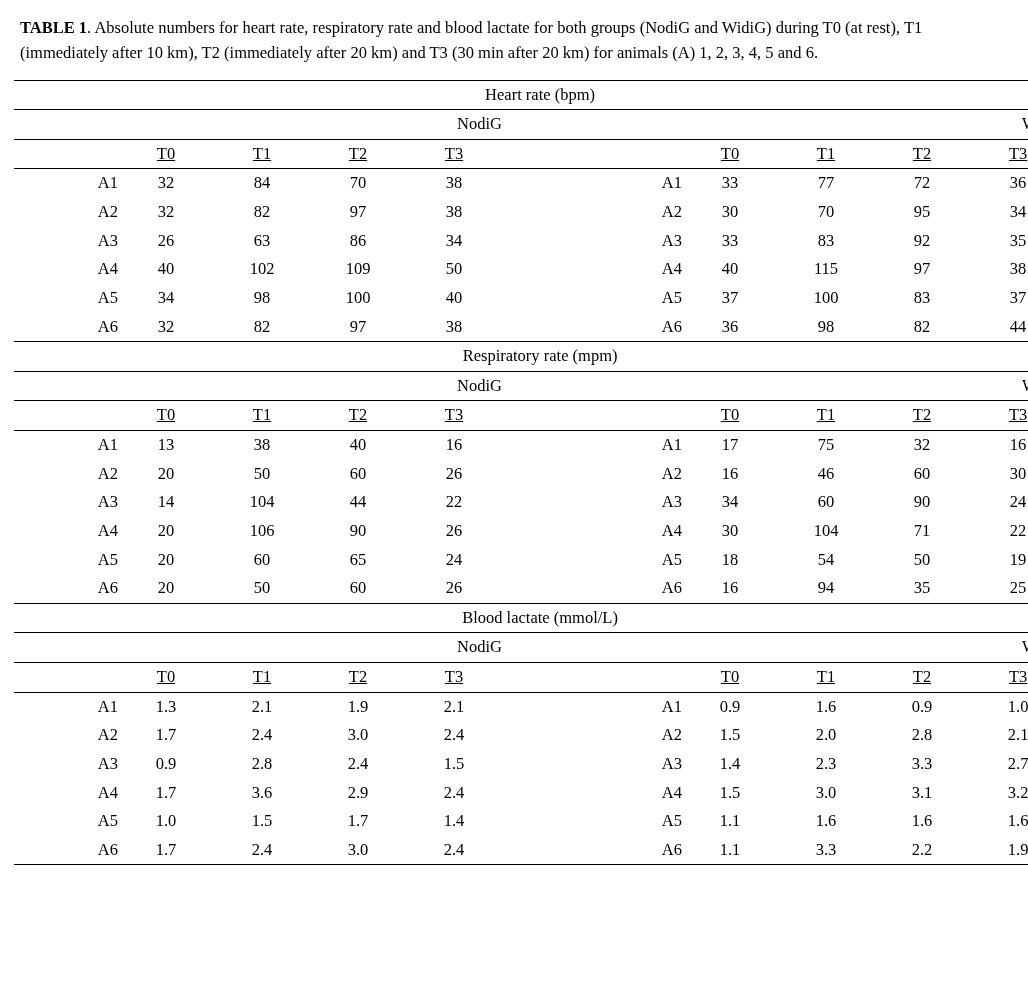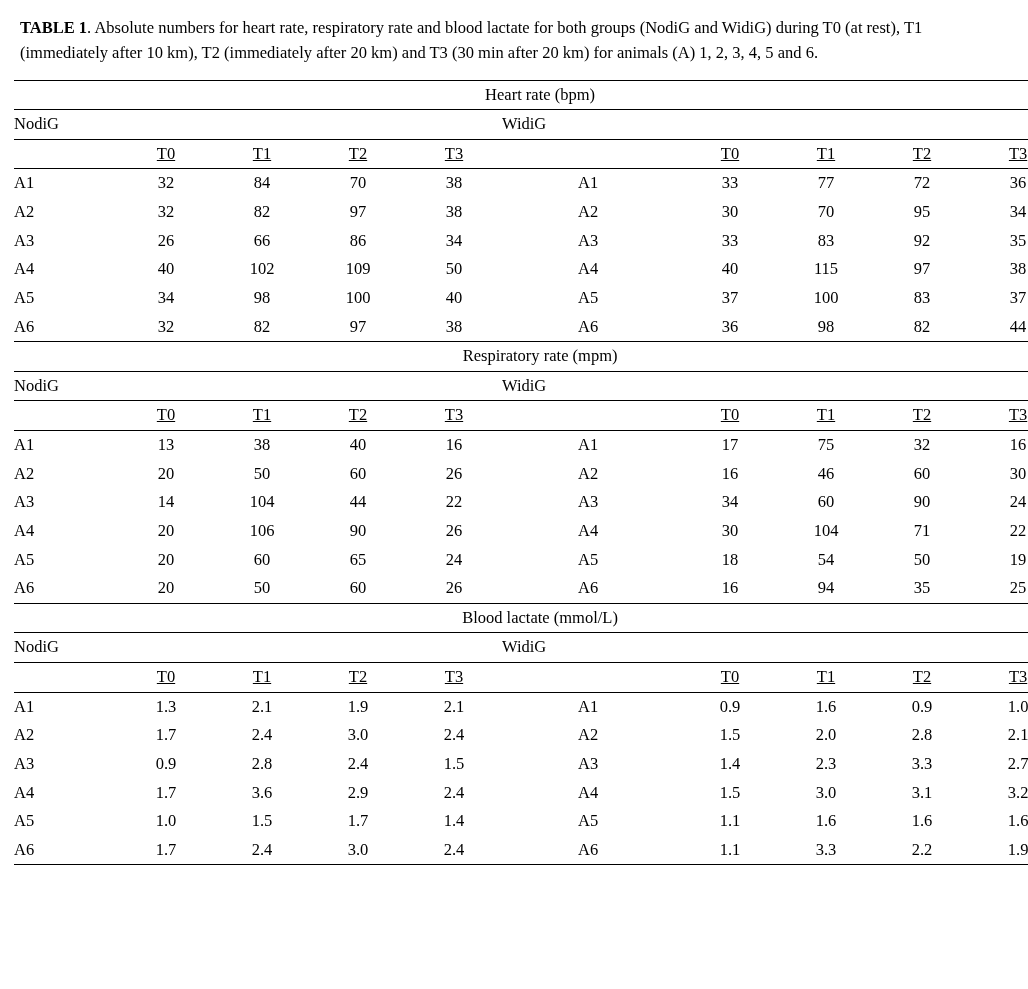--- a/index.html
+++ b/index.html
@@ -43,29 +43,29 @@
   }
   
   .rule-top td { border-top: 1.6px solid #000; }
   .rule-bot td { border-bottom: 1.6px solid #000; }
   .rule-thin-bot td { border-bottom: 1px solid #000; }
 
   .sect-title {
     text-align: center;
   }
   .grp-title {
-    text-align: left;
+    text-align: right;
   }
   .c { text-align: center; text-decoration: underline; }
 
   .col-label { width: 104px; }
   .col-v { width: 96px; }
   .col-gap { width: 76px; }
 
-  .animal { text-align: left; }
+  .animal { text-align: right; }
   .val { text-align: center; }
 </style>
 </head>
 <body>
 
 <div class="page">
 
   <p class="caption">
     <b>TABLE 1</b><span>. Absolute numbers for heart rate, respiratory rate and blood lactate for both groups (NodiG and WidiG) during T0 (at rest), T1 (immediately after 10 km), T2 (immediately after 20 km) and T3 (30 min after 20 km) for animals (A) 1, 2, 3, 4, 5 and 6.</span>
   </p>
@@ -127,21 +127,21 @@
           <td></td>
           <td class="animal">A2</td>
           <td class="val">30</td>
           <td class="val">70</td>
           <td class="val">95</td>
           <td class="val">34</td>
         </tr>
         <tr>
           <td class="animal">A3</td>
           <td class="val">26</td>
-          <td class="val">66</td>
+          <td class="val">63</td>
           <td class="val">86</td>
           <td class="val">34</td>
           <td></td>
           <td class="animal">A3</td>
           <td class="val">33</td>
           <td class="val">83</td>
           <td class="val">92</td>
           <td class="val">35</td>
         </tr>
         <tr>

